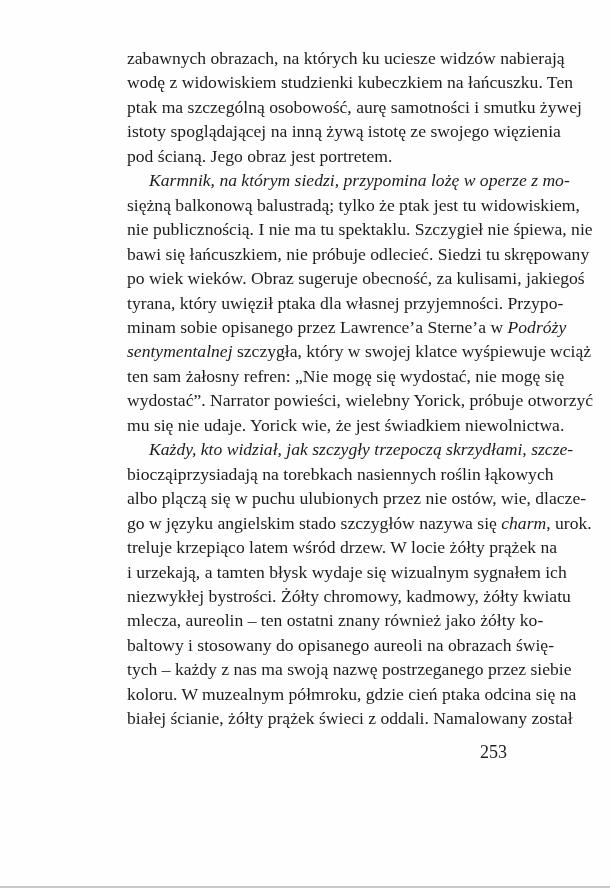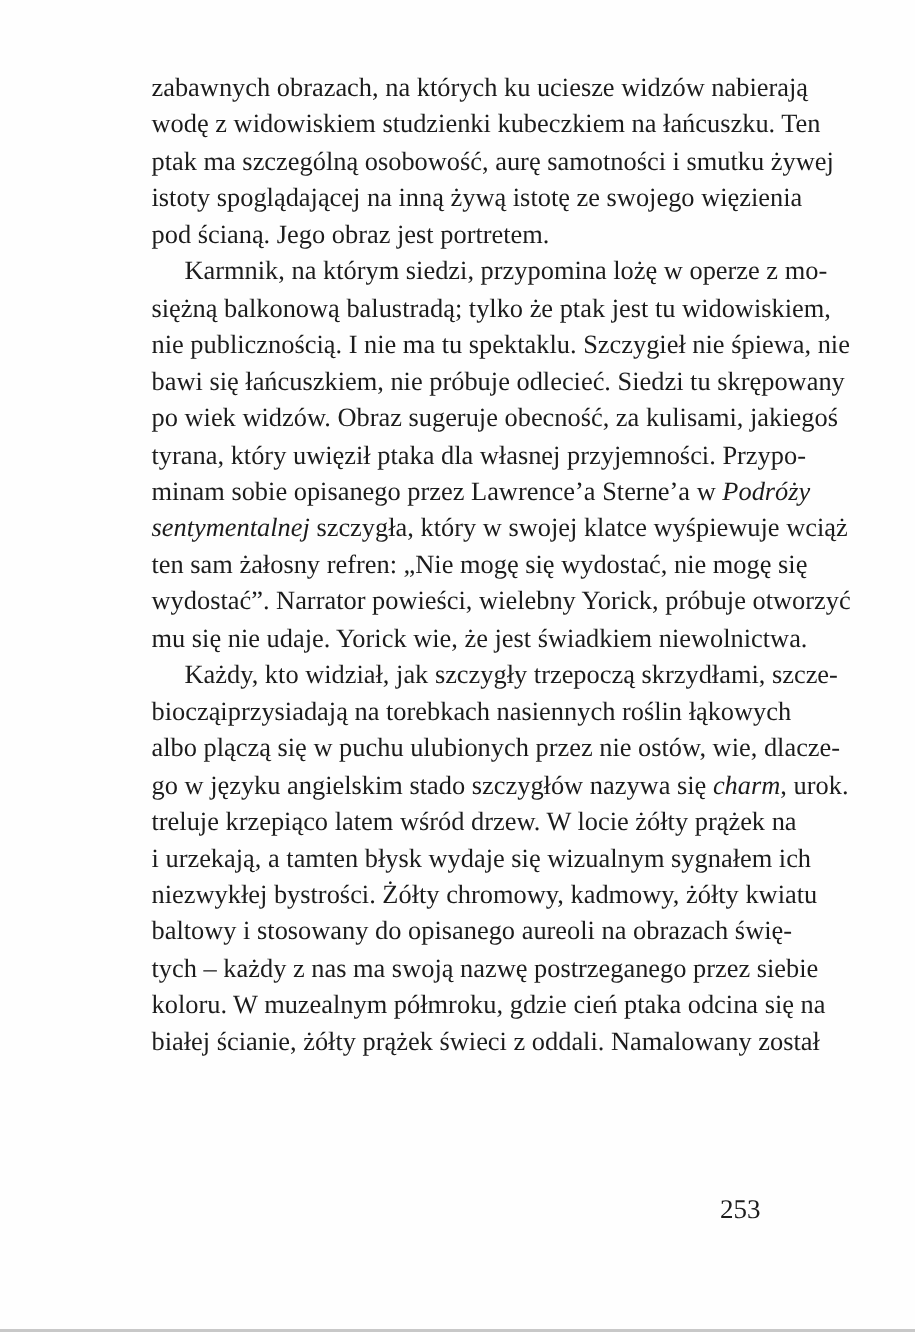--- a/index.html
+++ b/index.html
@@ -8,26 +8,26 @@
     position: absolute; left: 0; top: 0; width: 610px; height: 886px;
     background: #fefefe;
   }
   .text-block {
     position: absolute; left: 101px; top: 46px; width: 408px;
     font-family: "Liberation Serif", "DejaVu Serif", serif;
     font-size: 17.6px; line-height: 24.45px; color: #1c1c1c;
   }
   .line {
     display: block; white-space: nowrap;
-    text-align: justify; text-align-last: justify;
+    text-align: justify; text-align-last: justify; margin-left: 26px;
   }
   .line.last { text-align-last: left; }
-  .line.indent { padding-left: 22px; }
+  .line.indent { padding-left: 22px; font-style: italic; }
   .page-number {
-    position: absolute; left: 480px; top: 796px;
+    position: absolute; left: 480px; top: 742px;
     font-family: "Liberation Serif", "DejaVu Serif", serif;
     font-size: 18px; color: #1c1c1c;
   }
   .bottom-rule {
     position: absolute; left: 0; top: 886px; width: 610px; height: 2px;
     background: #c8c8c8;
   }
   i { }
 </style>
 </head>
@@ -37,34 +37,35 @@
   <div class="text-block" id="text-block">
       <div class="line">zabawnych obrazach, na których ku uciesze widzów nabierają</div>
       <div class="line">wodę z widowiskiem studzienki kubeczkiem na łańcuszku. Ten</div>
       <div class="line">ptak ma szczególną osobowość, aurę samotności i smutku żywej</div>
       <div class="line">istoty spoglądającej na inną żywą istotę ze swojego więzienia</div>
       <div class="line last">pod ścianą. Jego obraz jest portretem.</div>
       <div class="line indent">Karmnik, na którym siedzi, przypomina lożę w operze z mo-</div>
       <div class="line">siężną balkonową balustradą; tylko że ptak jest tu widowiskiem,</div>
       <div class="line">nie publicznością. I nie ma tu spektaklu. Szczygieł nie śpiewa, nie</div>
       <div class="line">bawi się łańcuszkiem, nie próbuje odlecieć. Siedzi tu skrępowany</div>
-      <div class="line">po wiek widzów. Obraz sugeruje obecność, za kulisami, jakiegoś</div>
+      <div class="line">po wiek wieków. Obraz sugeruje obecność, za kulisami, jakiegoś</div>
       <div class="line">tyrana, który uwięził ptaka dla własnej przyjemności. Przypo-</div>
       <div class="line"><span>minam sobie opisanego przez Lawrence’a Sterne’a w </span><i>Podróży</i><span></span></div>
       <div class="line"><span></span><i>sentymentalnej</i><span> szczygła, który w swojej klatce wyśpiewuje wciąż</span></div>
       <div class="line">ten sam żałosny refren: „Nie mogę się wydostać, nie mogę się</div>
       <div class="line">wydostać”. Narrator powieści, wielebny Yorick, próbuje otworzyć</div>
       <div class="line last">mu się nie udaje. Yorick wie, że jest świadkiem niewolnictwa.</div>
       <div class="line indent">Każdy, kto widział, jak szczygły trzepoczą skrzydłami, szcze-</div>
       <div class="line">biocząiprzysiadają na torebkach nasiennych roślin łąkowych</div>
       <div class="line">albo plączą się w puchu ulubionych przez nie ostów, wie, dlacze-</div>
       <div class="line"><span>go w języku angielskim stado szczygłów nazywa się </span><i>charm</i><span>, urok.</span></div>
       <div class="line">treluje krzepiąco latem wśród drzew. W locie żółty prążek na</div>
       <div class="line">i urzekają, a tamten błysk wydaje się wizualnym sygnałem ich</div>
       <div class="line">niezwykłej bystrości. Żółty chromowy, kadmowy, żółty kwiatu</div>
+      <div class="line">mlecza, aureolin – ten ostatni znany również jako żółty ko-</div>
       <div class="line">baltowy i stosowany do opisanego aureoli na obrazach świę-</div>
       <div class="line">tych – każdy z nas ma swoją nazwę postrzeganego przez siebie</div>
       <div class="line">koloru. W muzealnym półmroku, gdzie cień ptaka odcina się na</div>
       <div class="line">białej ścianie, żółty prążek świeci z oddali. Namalowany został</div>
     </div>
   <div class="page-number">253</div>
 </div>
 <div class="bottom-rule"></div>
 
 </body></html>

